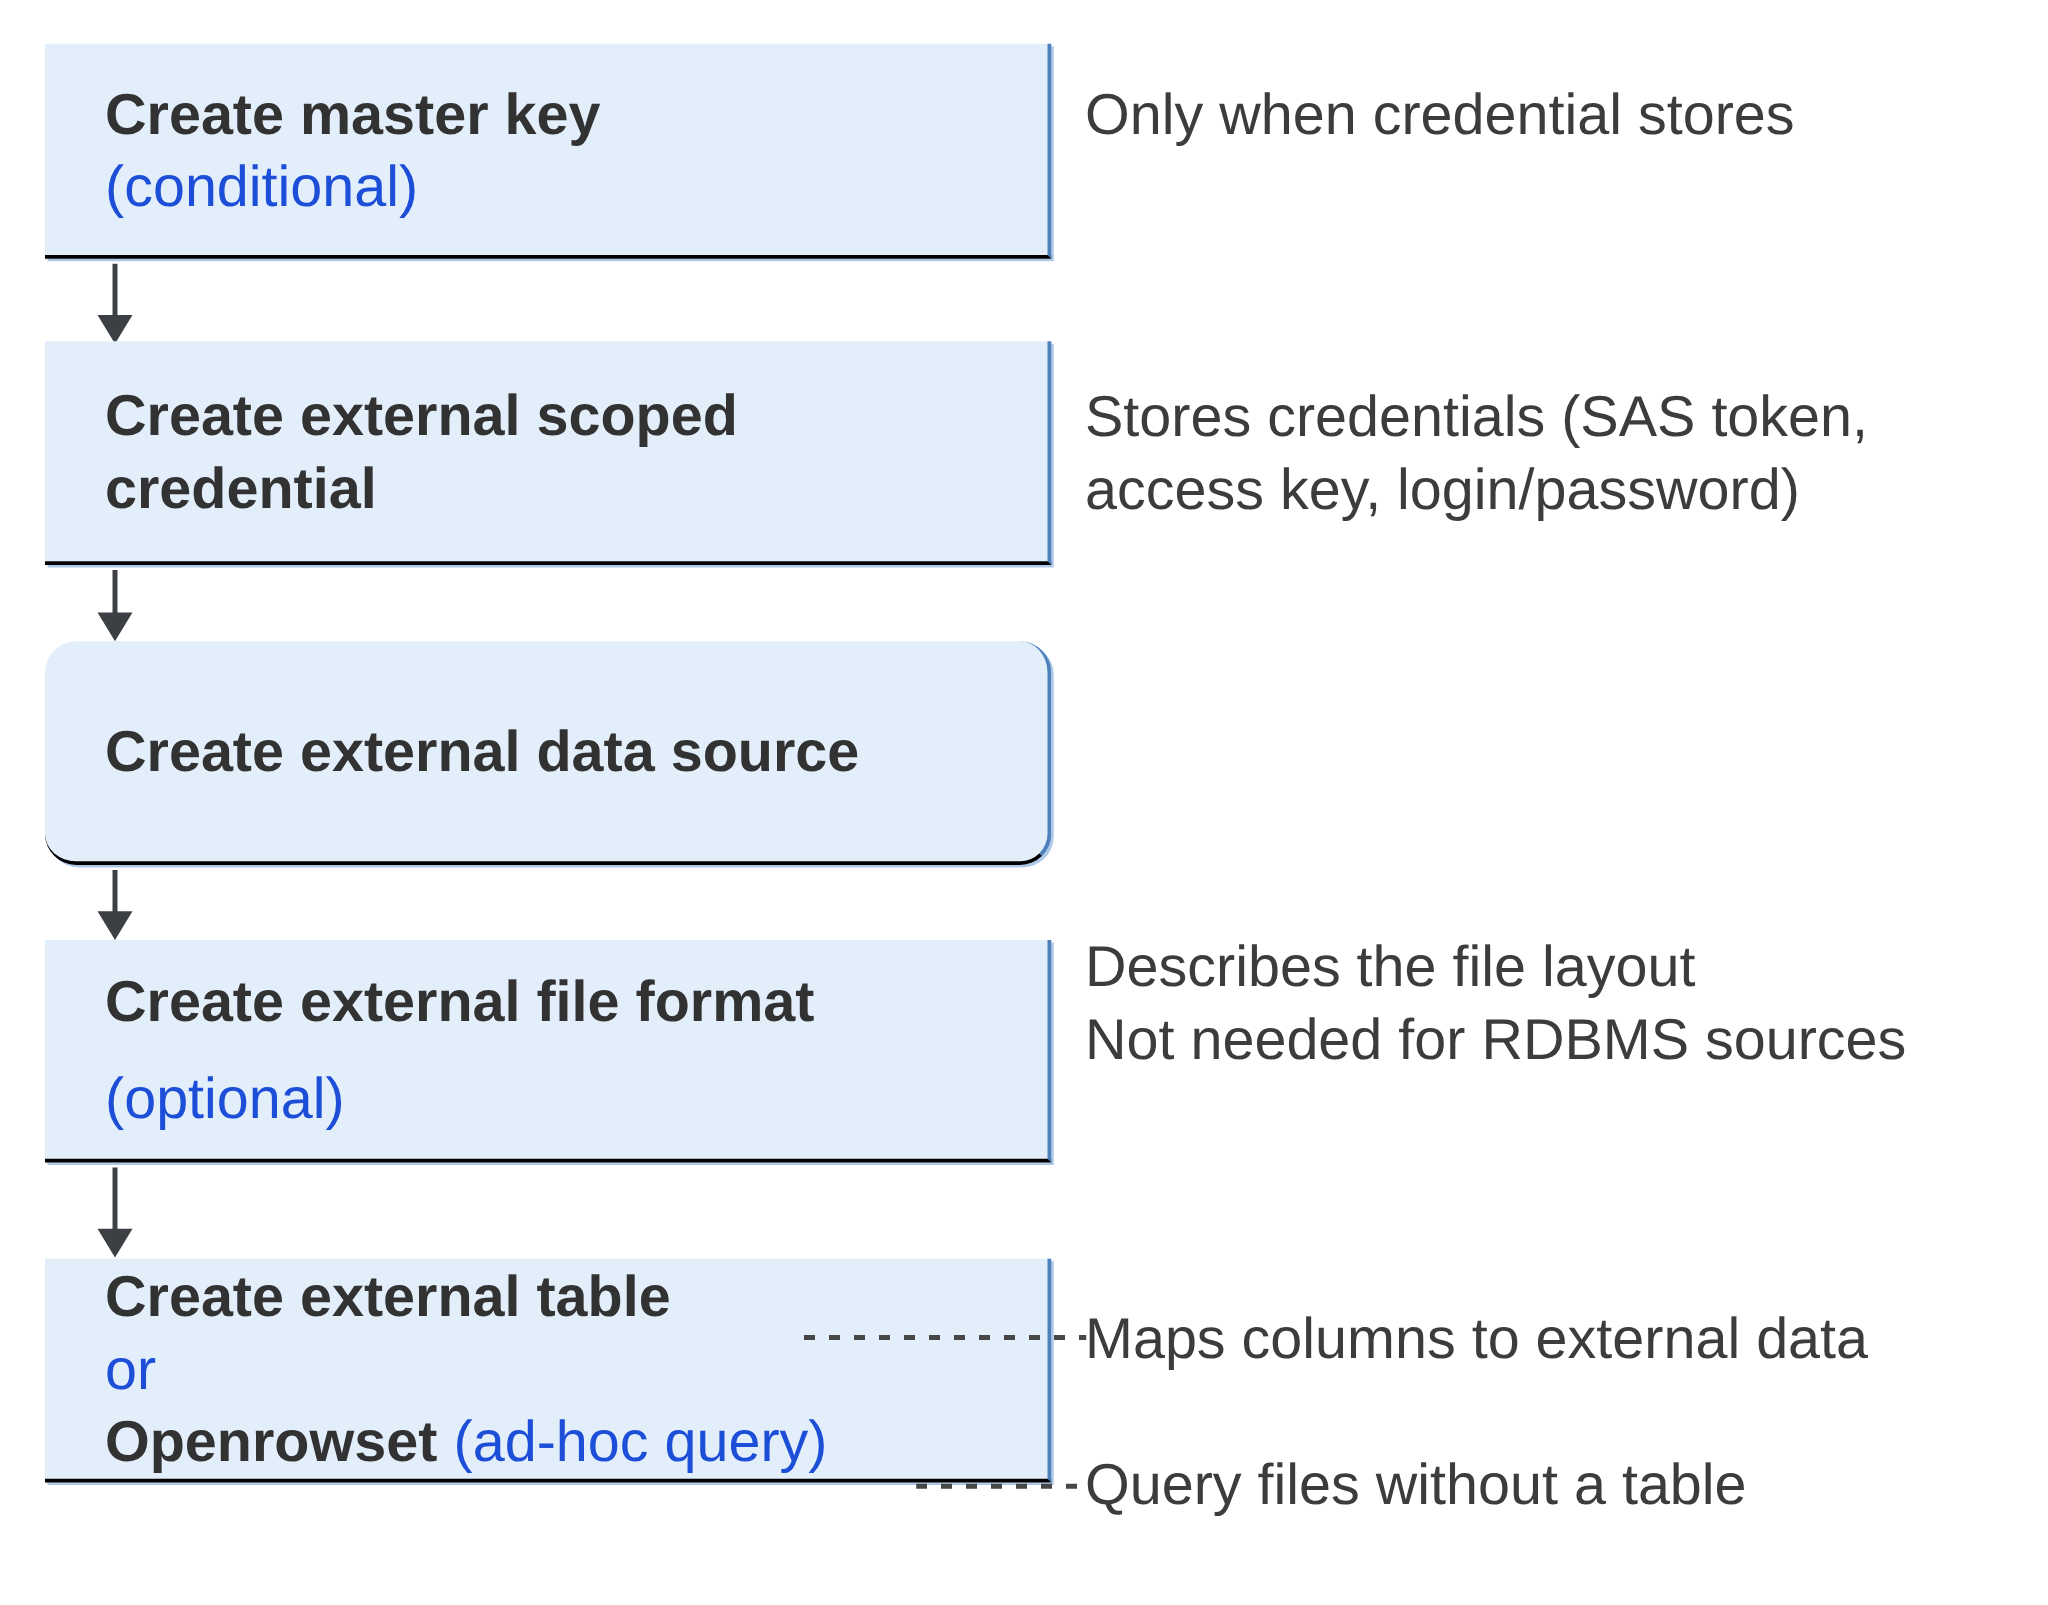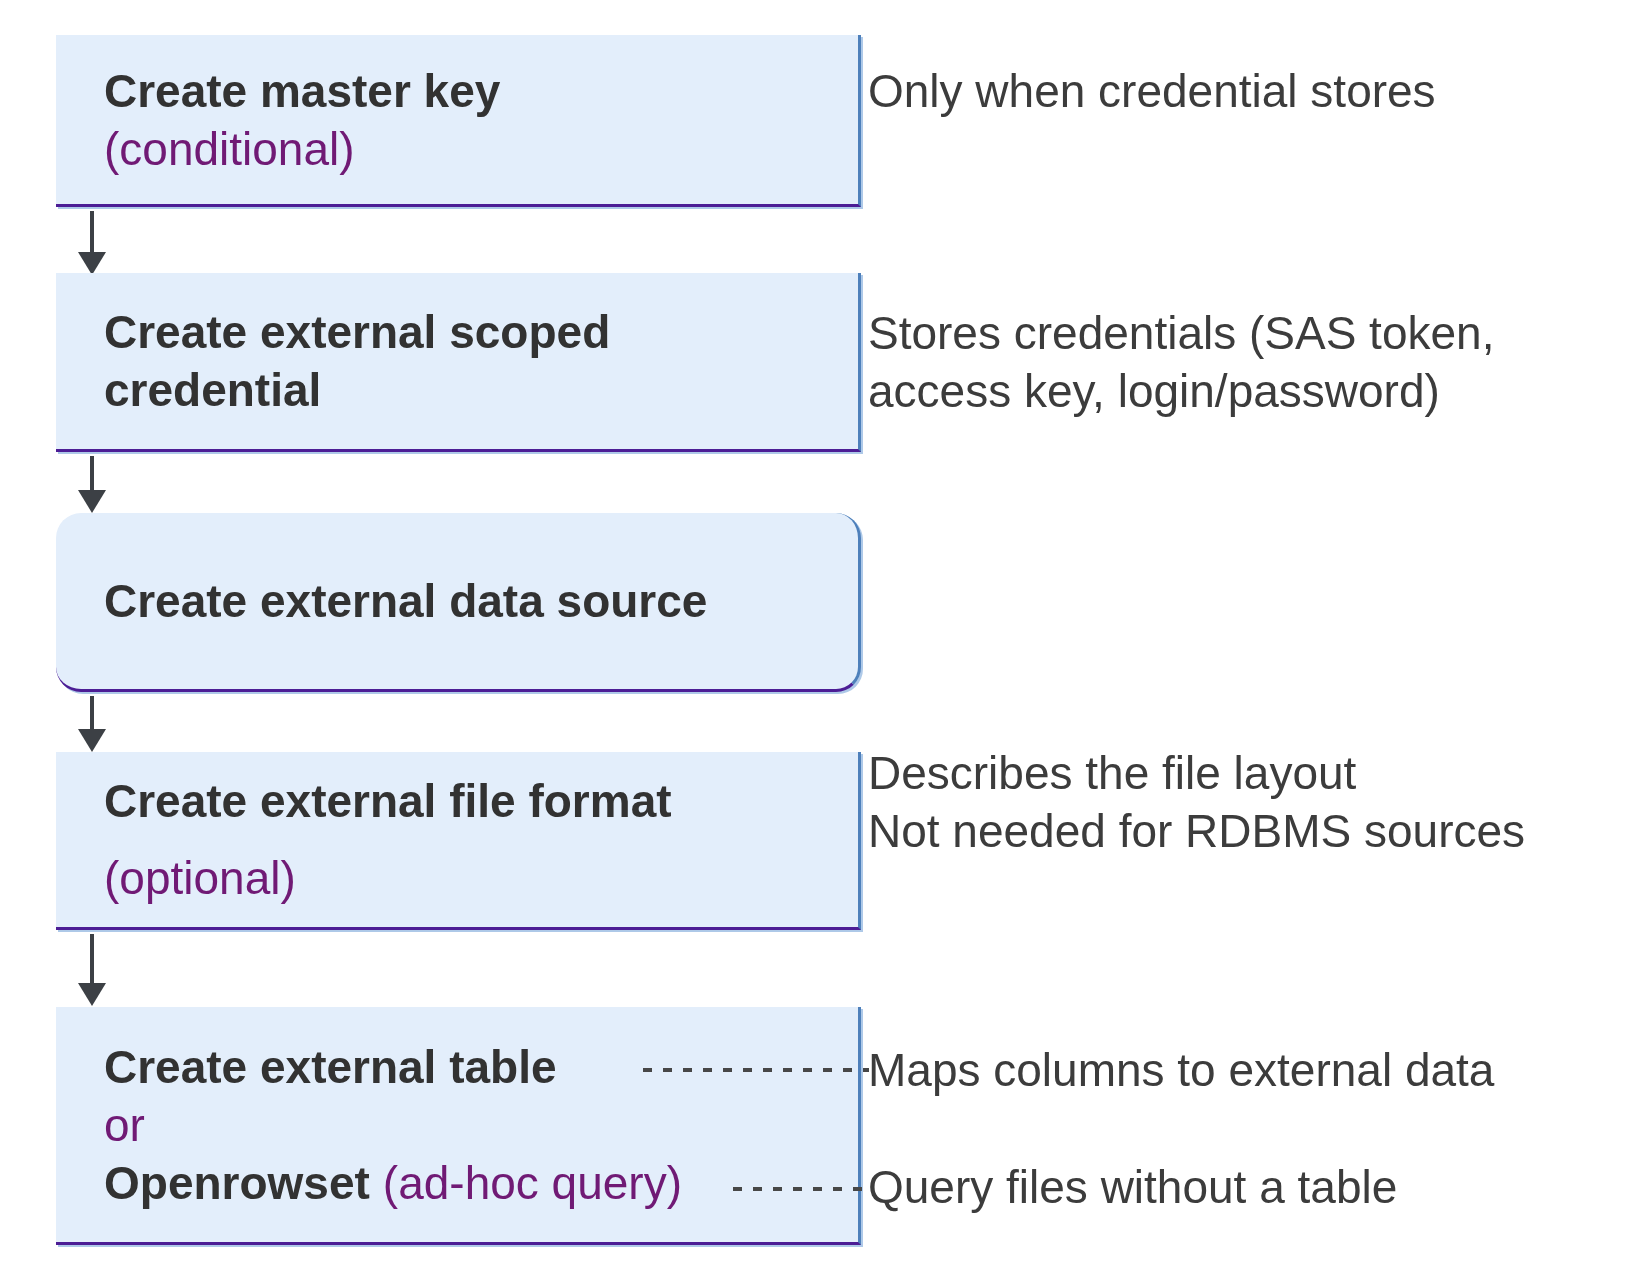--- a/index.html
+++ b/index.html
@@ -8,42 +8,42 @@
     width: 1638px;
     height: 1284px;
     background: #ffffff;
     font-family: "Liberation Sans", "DejaVu Sans", sans-serif;
     overflow: hidden;
   }
 
   
   .box {
     position: absolute;
-    left: 56px;
+    left: 36px;
     width: 805px;
     box-sizing: border-box;
     background: #e3eefb;
     border-right: 3px solid #4e80bb;
-    border-bottom: 3px solid #4c1d95;
+    border-bottom: 3px solid #000000;
     box-shadow: 2px 2px 0 #aec9e8;
     display: flex;
     flex-direction: column;
     justify-content: center;
     padding-left: 48px;
     font-size: 46px;
     line-height: 58px;
   }
   .box1 { top: 35px;   height: 172px; }
   .box2 { top: 273px;  height: 179px; }
   .box3 { top: 513px;  height: 179px; border-radius: 25px; }
   .box4 { top: 752px;  height: 178px; gap: 19px; }
-  .box5 { top: 1007px; height: 238px; }
+  .box5 { top: 1007px; height: 179px; }
 
   .t { font-weight: 700; color: #323232; }
-  .q { font-weight: 400; color: #701a75; }
+  .q { font-weight: 400; color: #1d4ed8; }
   .qpad { margin-left: 13px; }
 
   
   .arrow { position: absolute; left: 72px; width: 40px; }
   .arrow::before {
     content: "";
     position: absolute;
     left: 18px; top: 0; bottom: 20px;
     width: 4px;
     background: #3c4045;

